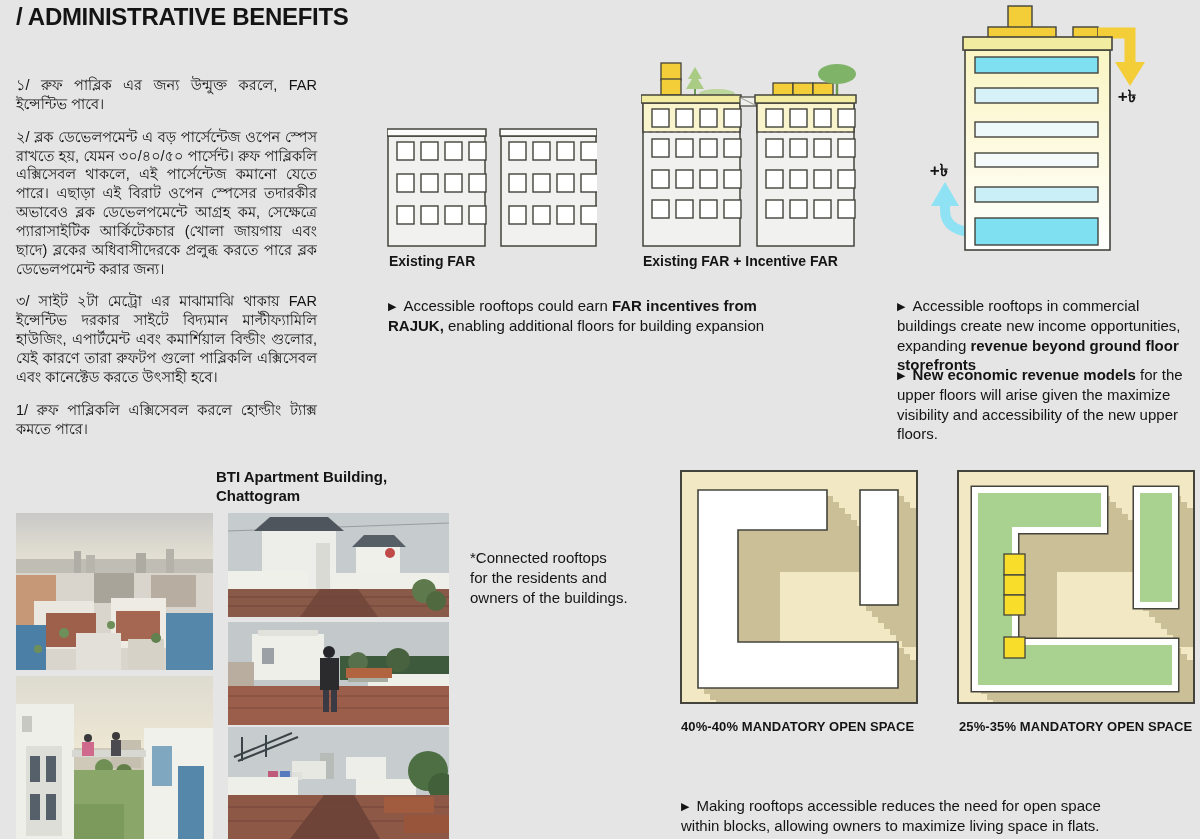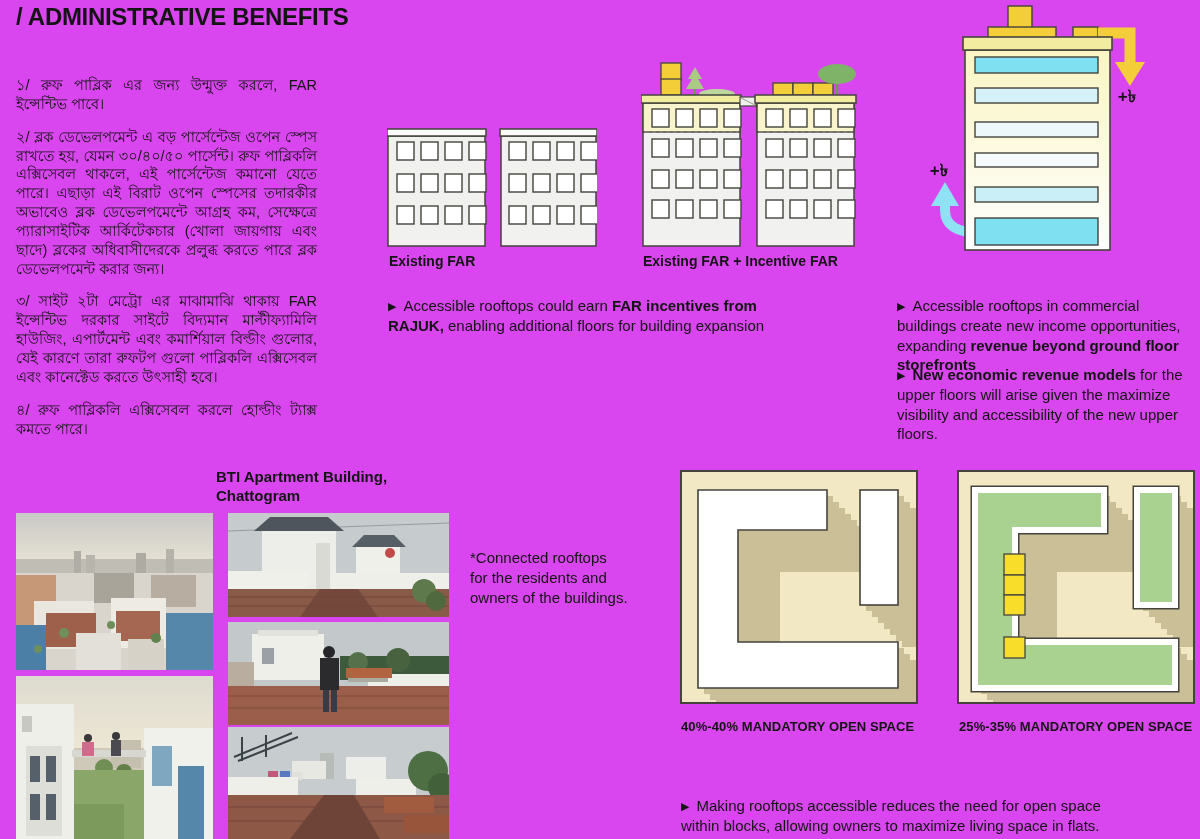--- a/index.html
+++ b/index.html
@@ -1,17 +1,17 @@
 <!DOCTYPE html>
 <html><head>
 <meta charset="utf-8">
 <style>
   html,body{margin:0;padding:0;background:#fff;}
   #canvas{
-    position:relative;width:1200px;height:839px;background:#d946ef;overflow:hidden;
+    position:relative;width:1200px;height:839px;background:#e5e5e5;overflow:hidden;
     font-family:"Liberation Sans", sans-serif;color:#141414;
   }
   .abs{position:absolute;}
   .title{font-size:24px;font-weight:800;letter-spacing:-0.3px;white-space:nowrap;}
   .bn{width:301px;font-size:14.5px;line-height:1.3;text-align:justify;font-weight:500;}
   .bn p{margin:0 0 14px 0;}
   .diagram-label{font-size:14px;font-weight:700;}
   .cap{font-size:15px;line-height:1.32;}
   .cap .bullet{font-size:11px;margin-right:7px;position:relative;top:-1px;}
   .cap b{font-weight:700;}
@@ -24,21 +24,21 @@
 <body>
 
 <div id="canvas">
 
   <div class="abs title" style="left:16px;top:3px;">/ ADMINISTRATIVE BENEFITS</div>
 
   <div class="abs bn" style="left:16px;top:76px;">
     <p>১/  রুফ পাব্লিক এর জন্য উন্মুক্ত করলে, FAR ইন্সেন্টিভ পাবে।</p>
     <p>২/  ব্লক ডেভেলপমেন্ট এ বড় পার্সেন্টেজ ওপেন স্পেস রাখতে হয়, যেমন ৩০/৪০/৫০ পার্সেন্ট। রুফ পাব্লিকলি এক্সিসেবল থাকলে, এই পার্সেন্টেজ কমানো যেতে পারে। এছাড়া এই বিরাট ওপেন স্পেসের তদারকীর অভাবেও ব্লক ডেভেলপমেন্টে আগ্রহ কম, সেক্ষেত্রে প্যারাসাইটিক আর্কিটেকচার (খোলা জায়গায় এবং ছাদে) ব্লকের অধিবাসীদেরকে প্রলুব্ধ করতে পারে ব্লক ডেভেলপমেন্ট করার জন্য।</p>
     <p>৩/  সাইট ২টা মেট্রো এর মাঝামাঝি থাকায় FAR ইন্সেন্টিভ দরকার সাইটে বিদ্যমান মাল্টীফ্যামিলি হাউজিং, এপার্টমেন্ট এবং কমার্শিয়াল বিল্ডীং গুলোর, যেই কারণে তারা রুফটপ গুলো পাব্লিকলি এক্সিসেবল এবং কানেক্টেড করতে উৎসাহী হবে।</p>
-    <p>৪/  রুফ পাব্লিকলি এক্সিসেবল করলে হোল্ডীং ট্যাক্স কমতে পারে।</p>
+    <p>1/  রুফ পাব্লিকলি এক্সিসেবল করলে হোল্ডীং ট্যাক্স কমতে পারে।</p>
   </div>
 
   <svg class="abs" style="left:387px;top:128px;" width="210" height="119" viewBox="0 0 210 119">
     <defs>
       <g id="winrow">
         <rect x="9" y="0" width="17" height="18" fill="#fff" stroke="#44443C" stroke-width="1.4"></rect>
         <rect x="33" y="0" width="17" height="18" fill="#fff" stroke="#44443C" stroke-width="1.4"></rect>
         <rect x="57" y="0" width="17" height="18" fill="#fff" stroke="#44443C" stroke-width="1.4"></rect>
         <rect x="81" y="0" width="17" height="18" fill="#fff" stroke="#44443C" stroke-width="1.4"></rect>
       </g>

